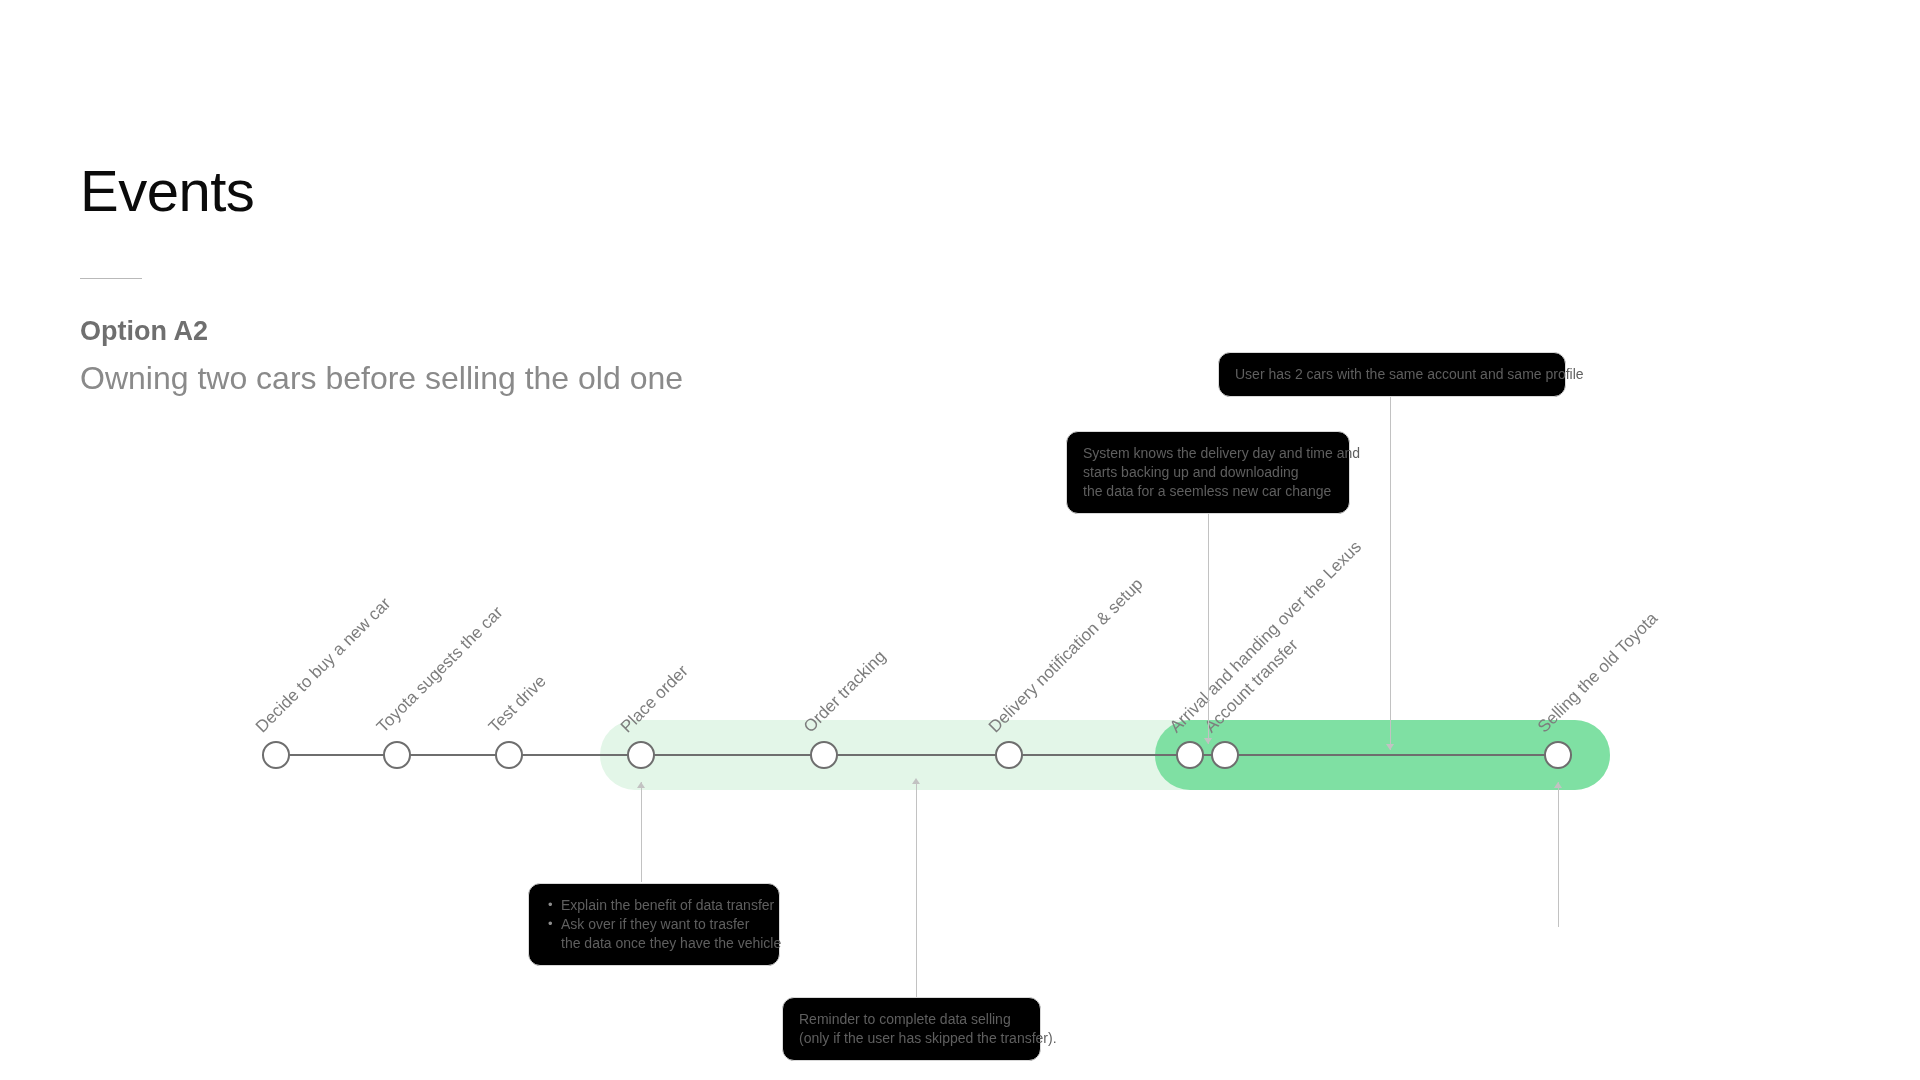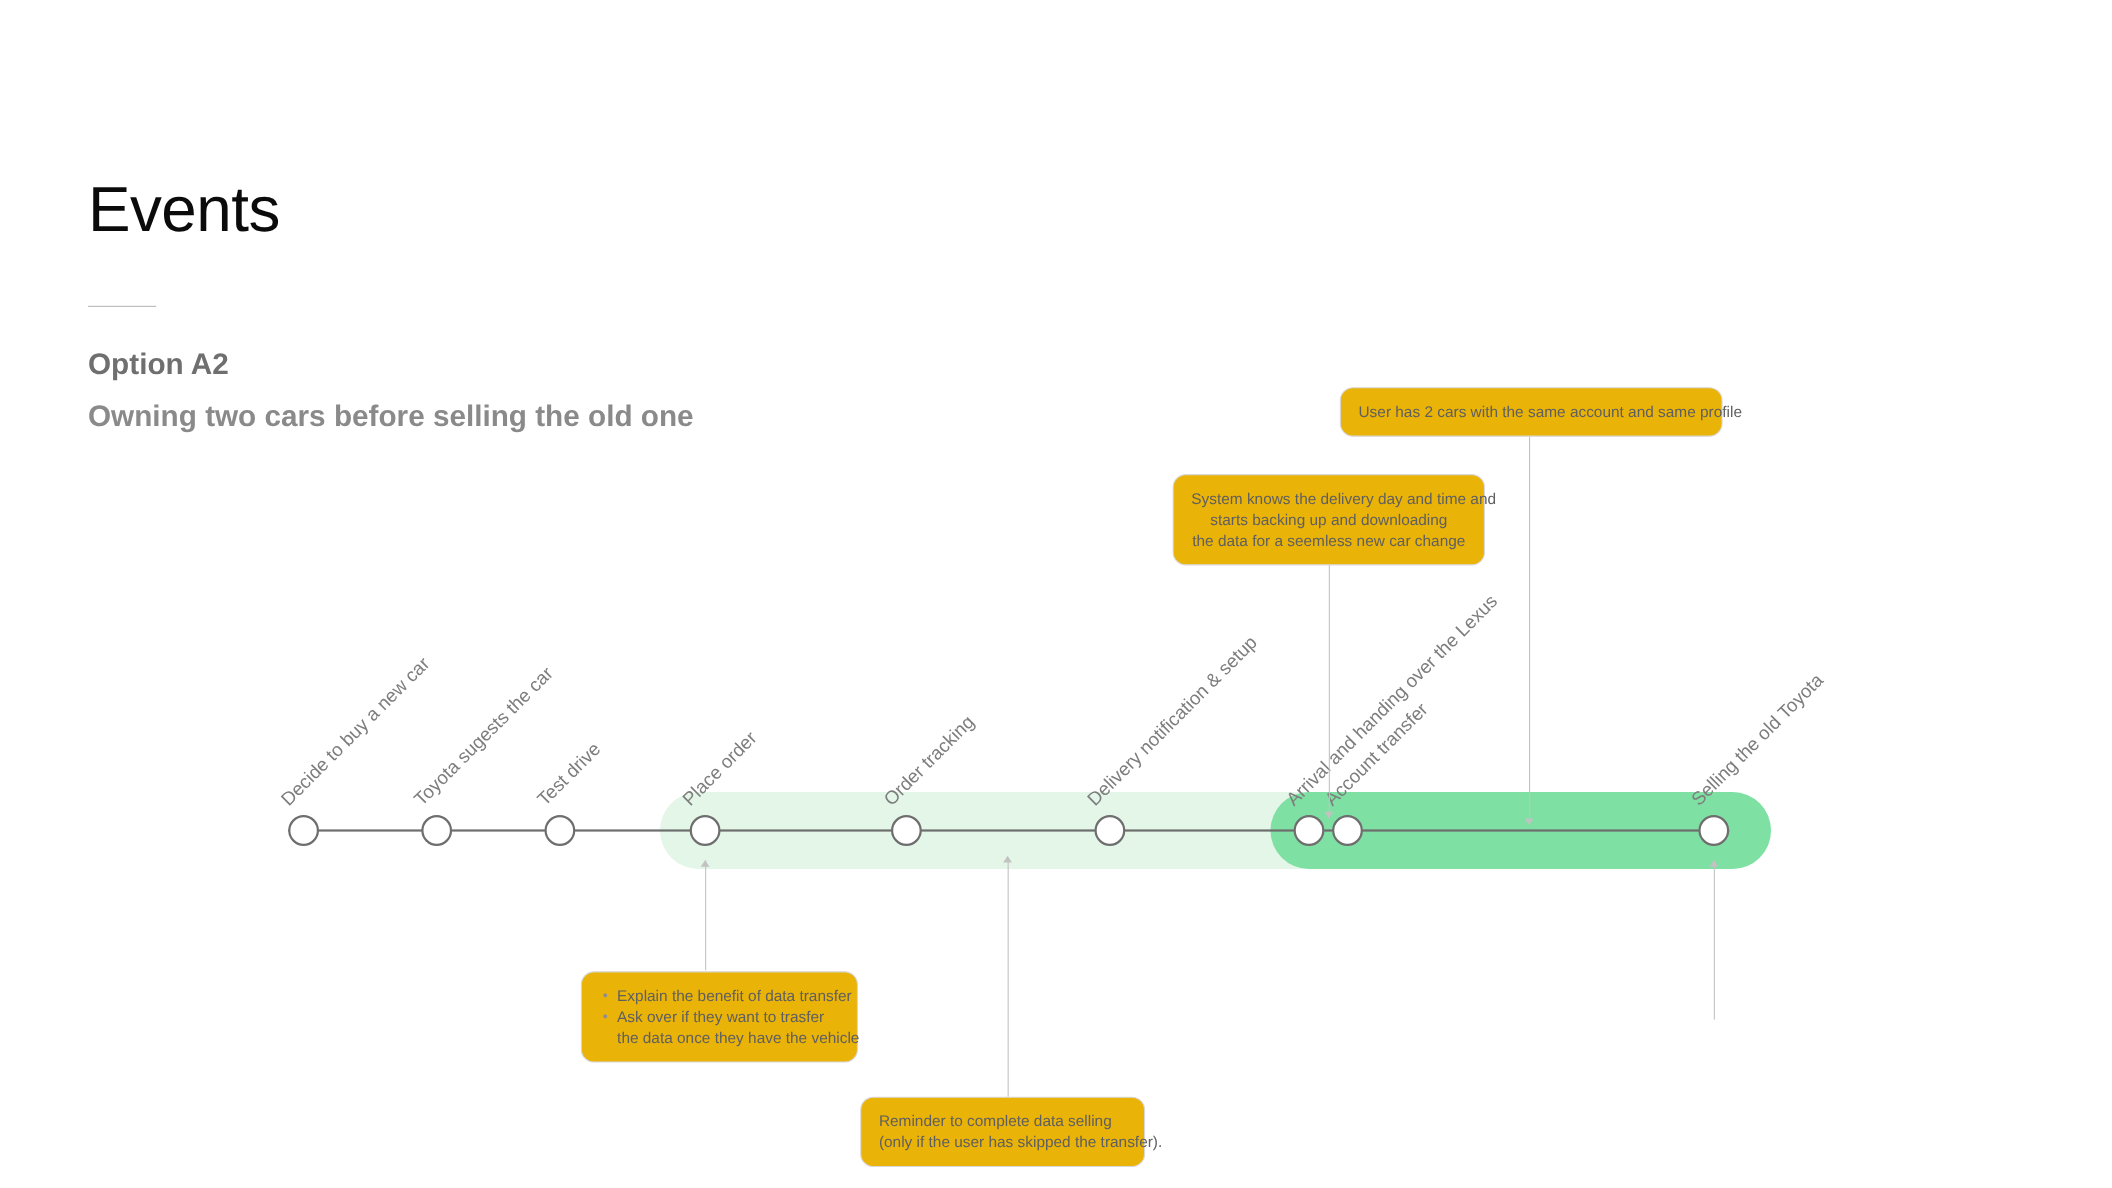--- a/index.html
+++ b/index.html
@@ -49,23 +49,23 @@
     font-size: 27px;
     line-height: 32px;
     font-weight: 700;
     color: #6f6f6f;
     white-space: nowrap;
   }
   .option-desc {
     position: absolute;
     left: 80px;
     top: 362px;
-    font-size: 27px;
+    font-size: 32px;
     line-height: 32px;
-    font-weight: 700;
+    font-weight: 400;
     color: #8a8a8a;
     white-space: nowrap;
   }
 
   
   #timeline {
     position: absolute;
     left: 0;
     top: 0;
     width: 1920px;
@@ -123,21 +123,21 @@
     border-bottom: 6px solid #c2c2c2;
   }
   .arrow-down {
     border-top: 6px solid #c2c2c2;
   }
 
   
   .callout {
     position: absolute;
     box-sizing: border-box;
-    background: #eab308;
+    background: #000000;
     border: 1px solid #d8d8d8;
     border-radius: 12px;
     padding: 12px 16px;
     font-size: 14px;
     line-height: 19px;
     color: #5f5f5f;
   }
   .callout .line { display: block; white-space: nowrap; }
   .callout ul {
     margin: 0;
@@ -208,21 +208,21 @@
 
     <div class="conn" style="left:1558px; top:782px; height:145px;"></div>
     <div class="conn-arrow arrow-up" style="left:1554px; top:782px;"></div>
 
   </div>
 
   <div class="callout" style="left:1218px; top:352px; width:348px;">
     <span class="line">User has 2 cars with the same account and same profile</span>
   </div>
 
-  <div class="callout" style="left:1066px; top:431px; width:284px;text-align:center;">
+  <div class="callout" style="left:1066px; top:431px; width:284px;">
     <span class="line">System knows the delivery day and time and</span>
     <span class="line">starts backing up and downloading</span>
     <span class="line">the data for a seemless new car change</span>
   </div>
 
   <div class="callout" style="left:528px; top:883px; width:252px;">
     <ul>
       <li>
         <span class="line">Explain the benefit of data transfer</span>
       </li>

